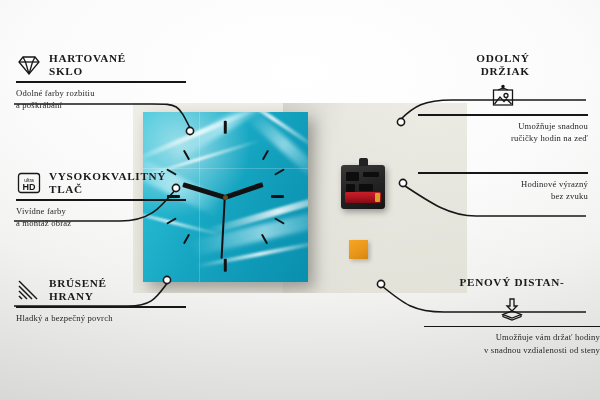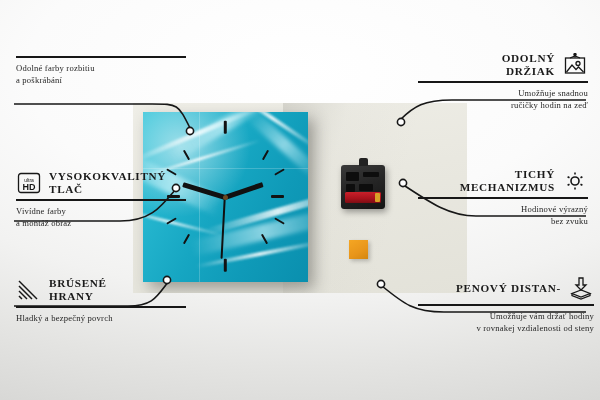--- a/index.html
+++ b/index.html
@@ -9,21 +9,21 @@
     background:#ffffff;
   }
   #stage{
     position:relative;width:600px;height:400px;
     background:
       radial-gradient(ellipse 120% 90% at 50% 18%, #ffffff 0%, #fbfbfb 38%, #f2f2f1 62%, #e4e4e2 82%, #d8d8d6 100%);
   }
   
   .feat{position:absolute;width:170px;}
   .feat .head{display:flex;align-items:center;gap:7px;}
-  .feat.right .head{flex-direction:row;justify-content:flex-end;}
+  .feat.right .head{flex-direction:column;justify-content:flex-end;}
   .titlewrap{display:flex;flex-direction:column;line-height:1.12;}
   .feat .title{
     font-family:"Liberation Serif", serif;
     font-weight:700;font-size:11.2px;letter-spacing:.7px;
     color:#1a1a1a;white-space:nowrap;text-transform:uppercase;
   }
   .feat.right .title{text-align:right;}
   .rule{height:1.6px;background:#171717;margin:4px 0 4px 0;width:100%;}
   .desc{
     font-family:"Liberation Serif", serif;
@@ -32,21 +32,21 @@
   .feat.right .desc{text-align:right;}
   .ico{width:26px;height:24px;flex:0 0 26px;display:block;}
   .ico svg{display:block;width:100%;height:100%;}
 
   
   #f-glass{left:16px;top:52px;}
   #f-print{left:16px;top:170px;}
   #f-edge{left:16px;top:277px;}
   #f-holder{right:12px;top:52px;}
   #f-mech{right:12px;top:168px;}
-  #f-foam{right:6px;top:276px;width:176px;}
+  #f-foam{right:0;top:276px;width:176px;}
 
   
   #wires{position:absolute;left:0;top:0;width:600px;height:400px;pointer-events:none;}
 
   
   #photo{
     position:absolute;left:133px;top:103px;width:334px;height:190px;
     background:linear-gradient(170deg,#efeee7 0%,#e9e8e0 45%,#e3e2d9 100%);
     overflow:hidden;
   }
@@ -155,20 +155,36 @@
       <circle cx="190" cy="131" r="3.6"></circle>
       <circle cx="176" cy="188" r="3.6"></circle>
       <circle cx="167" cy="280" r="3.6"></circle>
       <circle cx="401" cy="122" r="3.6"></circle>
       <circle cx="403" cy="183" r="3.6"></circle>
       <circle cx="381" cy="284" r="3.6"></circle>
     </g>
   </svg>
 
   <div class="feat" id="f-glass">
+    <div class="head">
+      <span class="ico">
+        <svg viewBox="0 0 26 24">
+            <g fill="none" stroke="#171717" stroke-width="1.3">
+          <path d="M3,9 L13,21 L23,9 L19,4 L7,4 Z"></path>
+          <path d="M3,9 L23,9"></path>
+              <path d="M7,4 L9.5,9 L13,21"></path>
+              <path d="M19,4 L16.5,9 L13,21"></path>
+        </g>
+          </svg>
+      </span>
+      <span class="titlewrap">
+        <span class="title">HARTOVANÉ</span>
+        <span class="title">SKLO</span>
+      </span>
+    </div>
     <div class="rule"></div>
     <div class="desc">
       <div>Odolné farby rozbitiu</div>
       <div>a poškrábání</div>
     </div>
   </div>
 
   <div class="feat" id="f-print">
     <div class="head">
       <span class="ico">
@@ -233,34 +249,20 @@
       </span>
     </div>
     <div class="rule"></div>
     <div class="desc">
       <div>Umožňuje snadnou</div>
       <div>ručičky hodin na zeď</div>
     </div>
   </div>
 
   <div class="feat right" id="f-mech">
-    <div class="head">
-      <span class="titlewrap">
-        <span class="title">TICHÝ</span>
-        <span class="title">MECHANIZMUS</span>
-      </span>
-      <span class="ico">
-        <svg viewBox="0 0 26 24">
-            <g fill="none" stroke="#171717" stroke-width="1.6">
-          <circle cx="13" cy="12" r="4"></circle>
-          <path d="M13,3.4 L13,5.6 M13,18.4 L13,20.6 M5.6,7.7 L7.5,8.8 M18.5,15.2 L20.4,16.3 M5.6,16.3 L7.5,15.2 M18.5,8.8 L20.4,7.7"></path>
-        </g>
-          </svg>
-      </span>
-    </div>
     <div class="rule"></div>
     <div class="desc">
       <div>Hodinové výrazný</div>
       <div>bez zvuku</div>
     </div>
   </div>
 
   <div class="feat right" id="f-foam">
     <div class="head">
       <span class="titlewrap">
@@ -272,17 +274,17 @@
           <path d="M11,2 L15,2 L15,9 L18,9 L13,14 L8,9 L11,9 Z"></path>
           <path d="M13,14 L4,17.5 L13,21 L22,17.5 Z"></path>
           <path d="M4,17.5 L4,19.5 L13,23 L22,19.5 L22,17.5"></path>
         </g>
           </svg>
       </span>
     </div>
     <div class="rule"></div>
     <div class="desc">
       <div>Umožňuje vám držať hodiny</div>
-      <div>v rovnakej vzdialenosti od steny</div>
+      <div>v snadnou vzdialenosti od steny</div>
     </div>
   </div>
 
 </div>
 
 </body></html>

